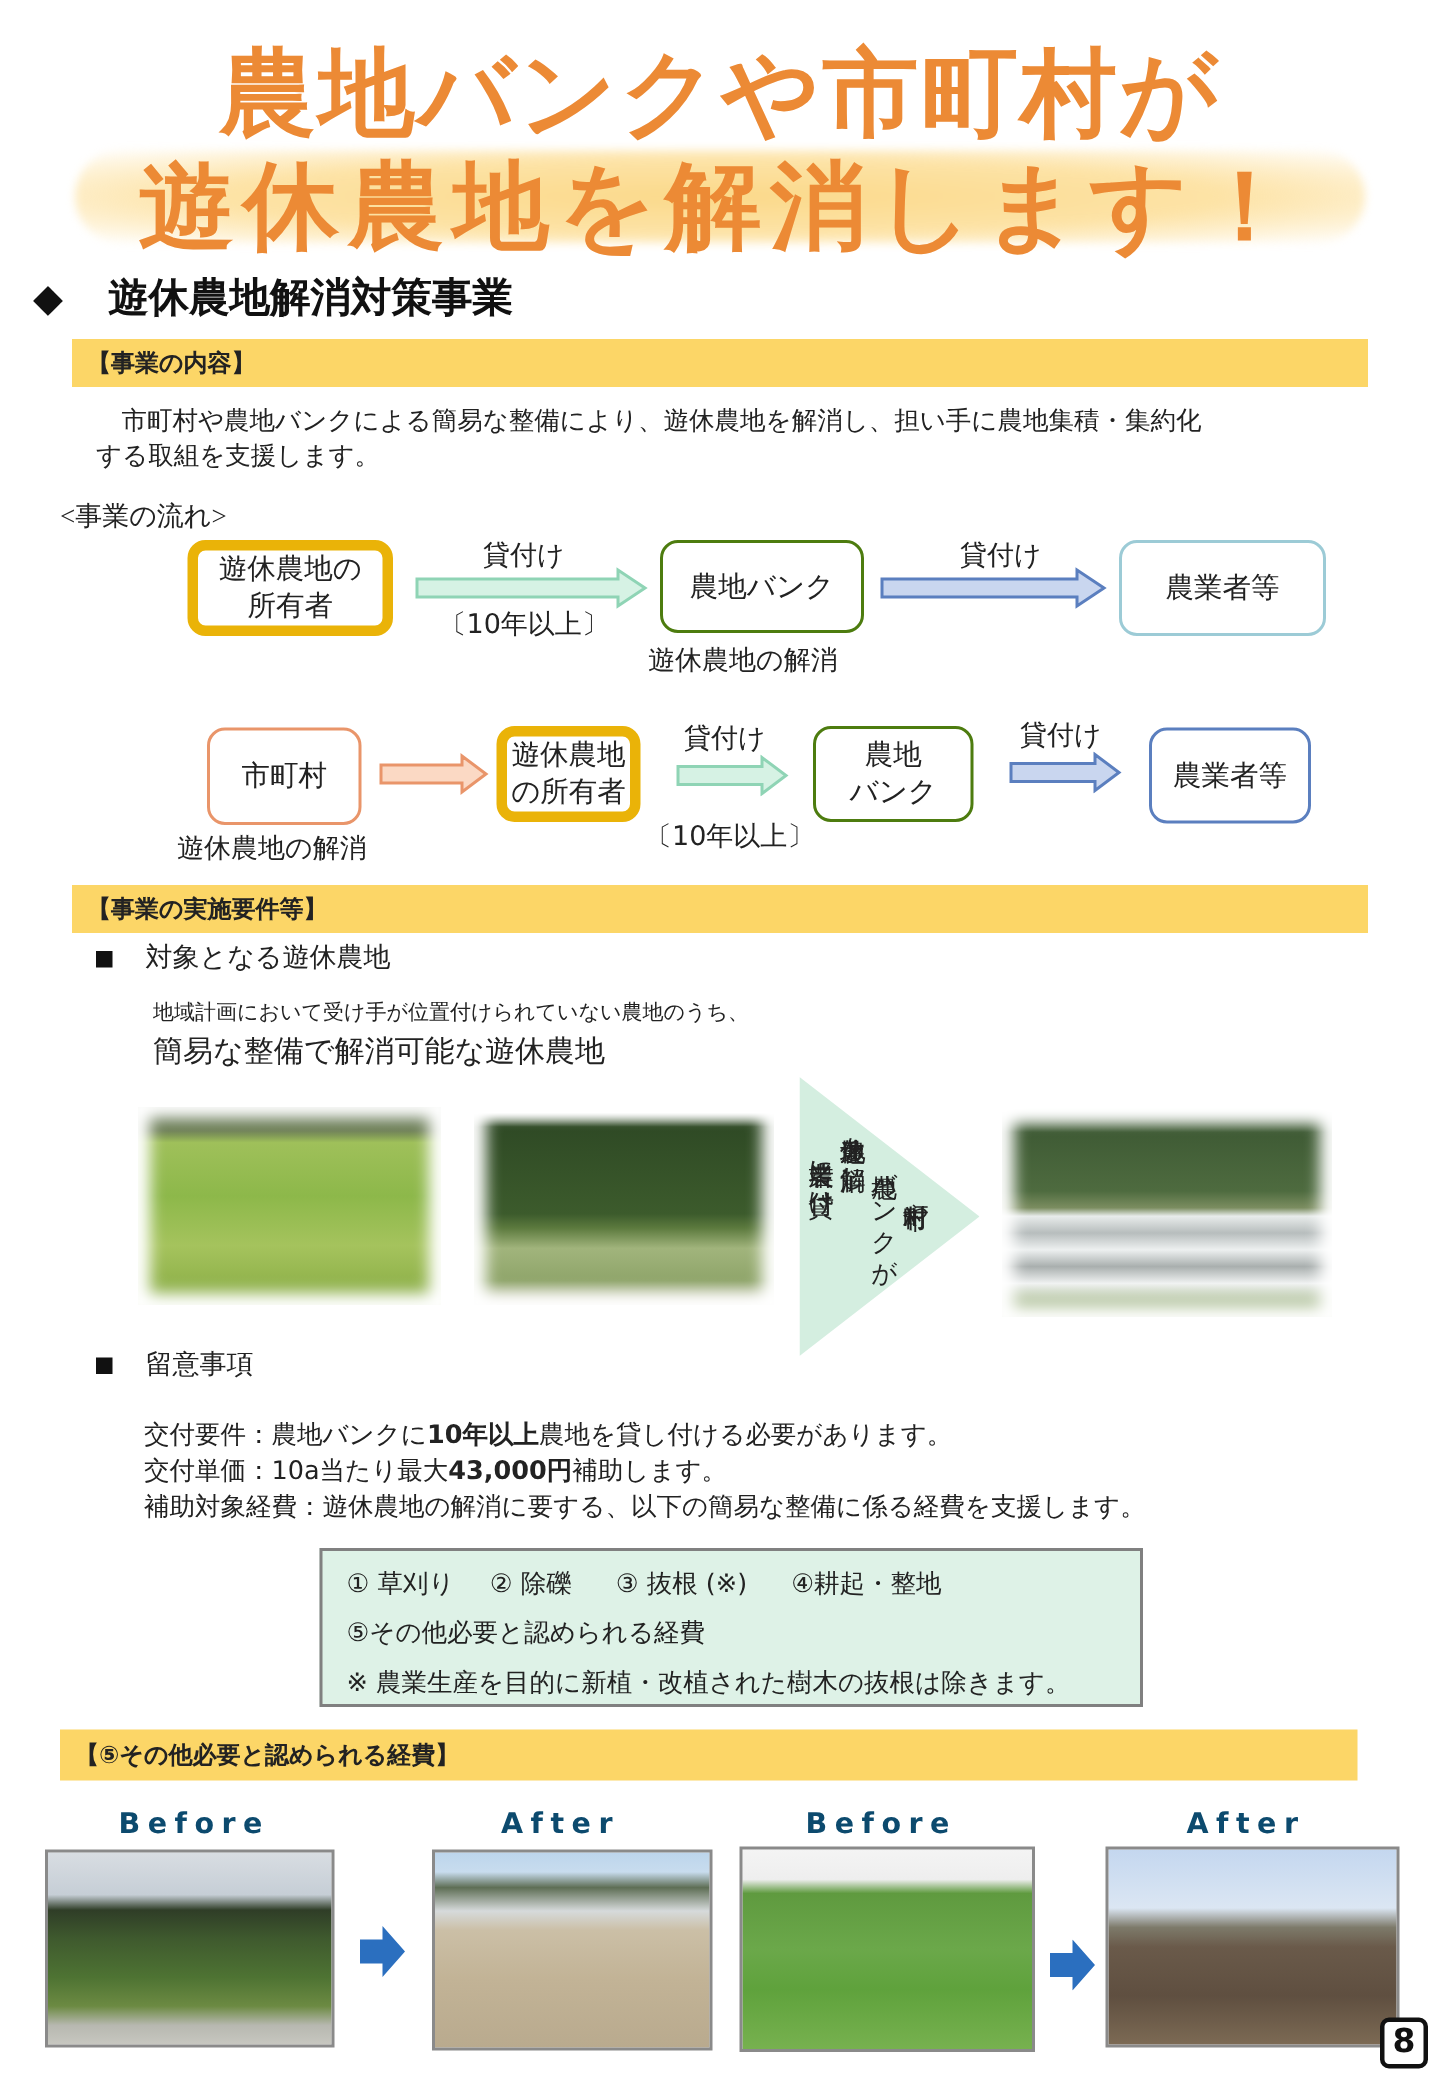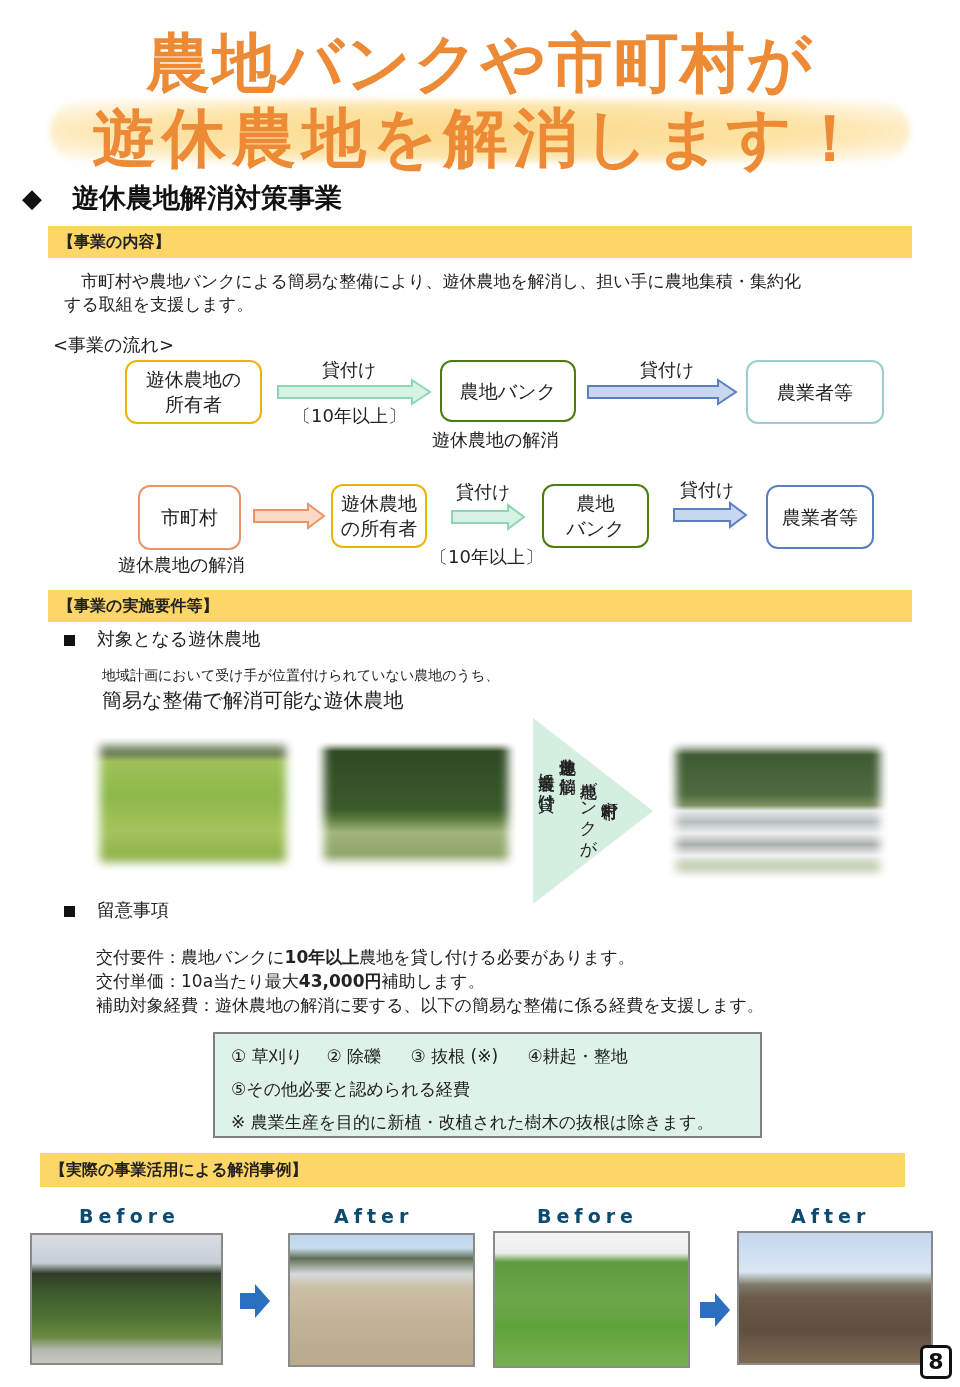--- a/index.html
+++ b/index.html
@@ -29,21 +29,21 @@
   }
   .band.b3 { left: 40px; width: 865px; top: 1153px; height: 34px; line-height: 34px; }
 
   .body-text { position: absolute; font-size: 17px; line-height: 23px; color: #222; }
 
   
   .box {
     position: absolute; border-radius: 12px; background: #fff; display: flex; align-items: center; justify-content: center;
     text-align: center; font-size: 19px; line-height: 25px; color: #222;
   }
-  .box.teal { border: 2px solid #eab308; }
+  .box.teal { border: 7px solid #eab308; }
   .box.green { border: 2px solid #4d7c0f; }
   .box.lightblue { border: 2px solid #9ccbd6; }
   .box.orange { border: 2px solid #e9956a; }
   .box.blue { border: 2px solid #5b7fbf; }
 
   .arrow { position: absolute; }
   .label { position: absolute; font-size: 18px; color: #222; white-space: nowrap; }
 
   .bullet-sq { display: inline-block; width: 11px; height: 11px; background: #111; margin-right: 22px; vertical-align: middle; }
 
@@ -78,21 +78,21 @@
 <div class="title-line l1">農地バンクや市町村が</div>
 <div class="title-line l2">遊休農地を解消します！</div>
 
 <div class="section-heading">
   <span class="diamond">◆</span><span class="txt">遊休農地解消対策事業</span>
 </div>
 
 <div class="band" style="top:226px;">【事業の内容】</div>
 <div class="body-text" style="left:64px; top:270px;">　市町村や農地バンクによる簡易な整備により、遊休農地を解消し、担い手に農地集積・集約化</div>
 <div class="body-text" style="left:64px; top:293px;">する取組を支援します。</div>
-<div class="body-text" style="left:53px; top:333px; font-size:18px;">&lt;事業の流れ&gt;</div>
+<div class="body-text" style="left:40px; top:333px; font-size:18px;font-family:Liberation Serif, serif;">&lt;事業の流れ&gt;</div>
 
 <div class="box teal" style="left:125px; top:360px; width:137px; height:64px;">
   <div>
       <div>遊休農地の</div>
       <div>所有者</div>
     </div>
 </div>
 <div class="label" style="left:322px; top:358px;">貸付け</div>
 <svg class="arrow" style="left:276px; top:378px;" width="156" height="28">
   <polygon points="2,8 136,8 136,2 154,14 136,26 136,20 2,20" fill="#d6f2e4" stroke="#8fd4b5" stroke-width="2"></polygon>
@@ -171,21 +171,21 @@
   <div>
     <span>① 草刈り</span>
     <span style="margin-left:18px;">② 除礫</span>
     <span style="margin-left:24px;">③ 抜根 (※)</span>
     <span style="margin-left:24px;">④耕起・整地</span>
   </div>
   <div>⑤その他必要と認められる経費</div>
   <div>※  農業生産を目的に新植・改植された樹木の抜根は除きます。</div>
 </div>
 
-<div class="band b3">【実際の事業活用による解消事例】</div>
+<div class="band b3">【⑤その他必要と認められる経費】</div>
 
 <div class="ba-label" style="left:79px; top:1205px;">Before</div>
 <div class="ba-label" style="left:334px; top:1205px;">After</div>
 <div class="ba-label" style="left:537px; top:1205px;">Before</div>
 <div class="ba-label" style="left:791px; top:1205px;">After</div>
 
 <div class="photo framed" style="left:30px; top:1233px; width:193px; height:132px; background: linear-gradient(180deg,#d8dde2 0%,#c6ced6 22%,#2f3d27 30%,#3f5a2e 45%,#4e7333 65%,#6c8a42 80%,#b7b8b0 90%,#c7c7c0 100%);"></div>
 <svg class="blue-arrow" style="left:240px; top:1284px;" viewBox="0 0 30 34">
   <polygon points="0,9 15,9 15,0 30,17 15,34 15,25 0,25" fill="#2b6fbf"></polygon>
 </svg>

